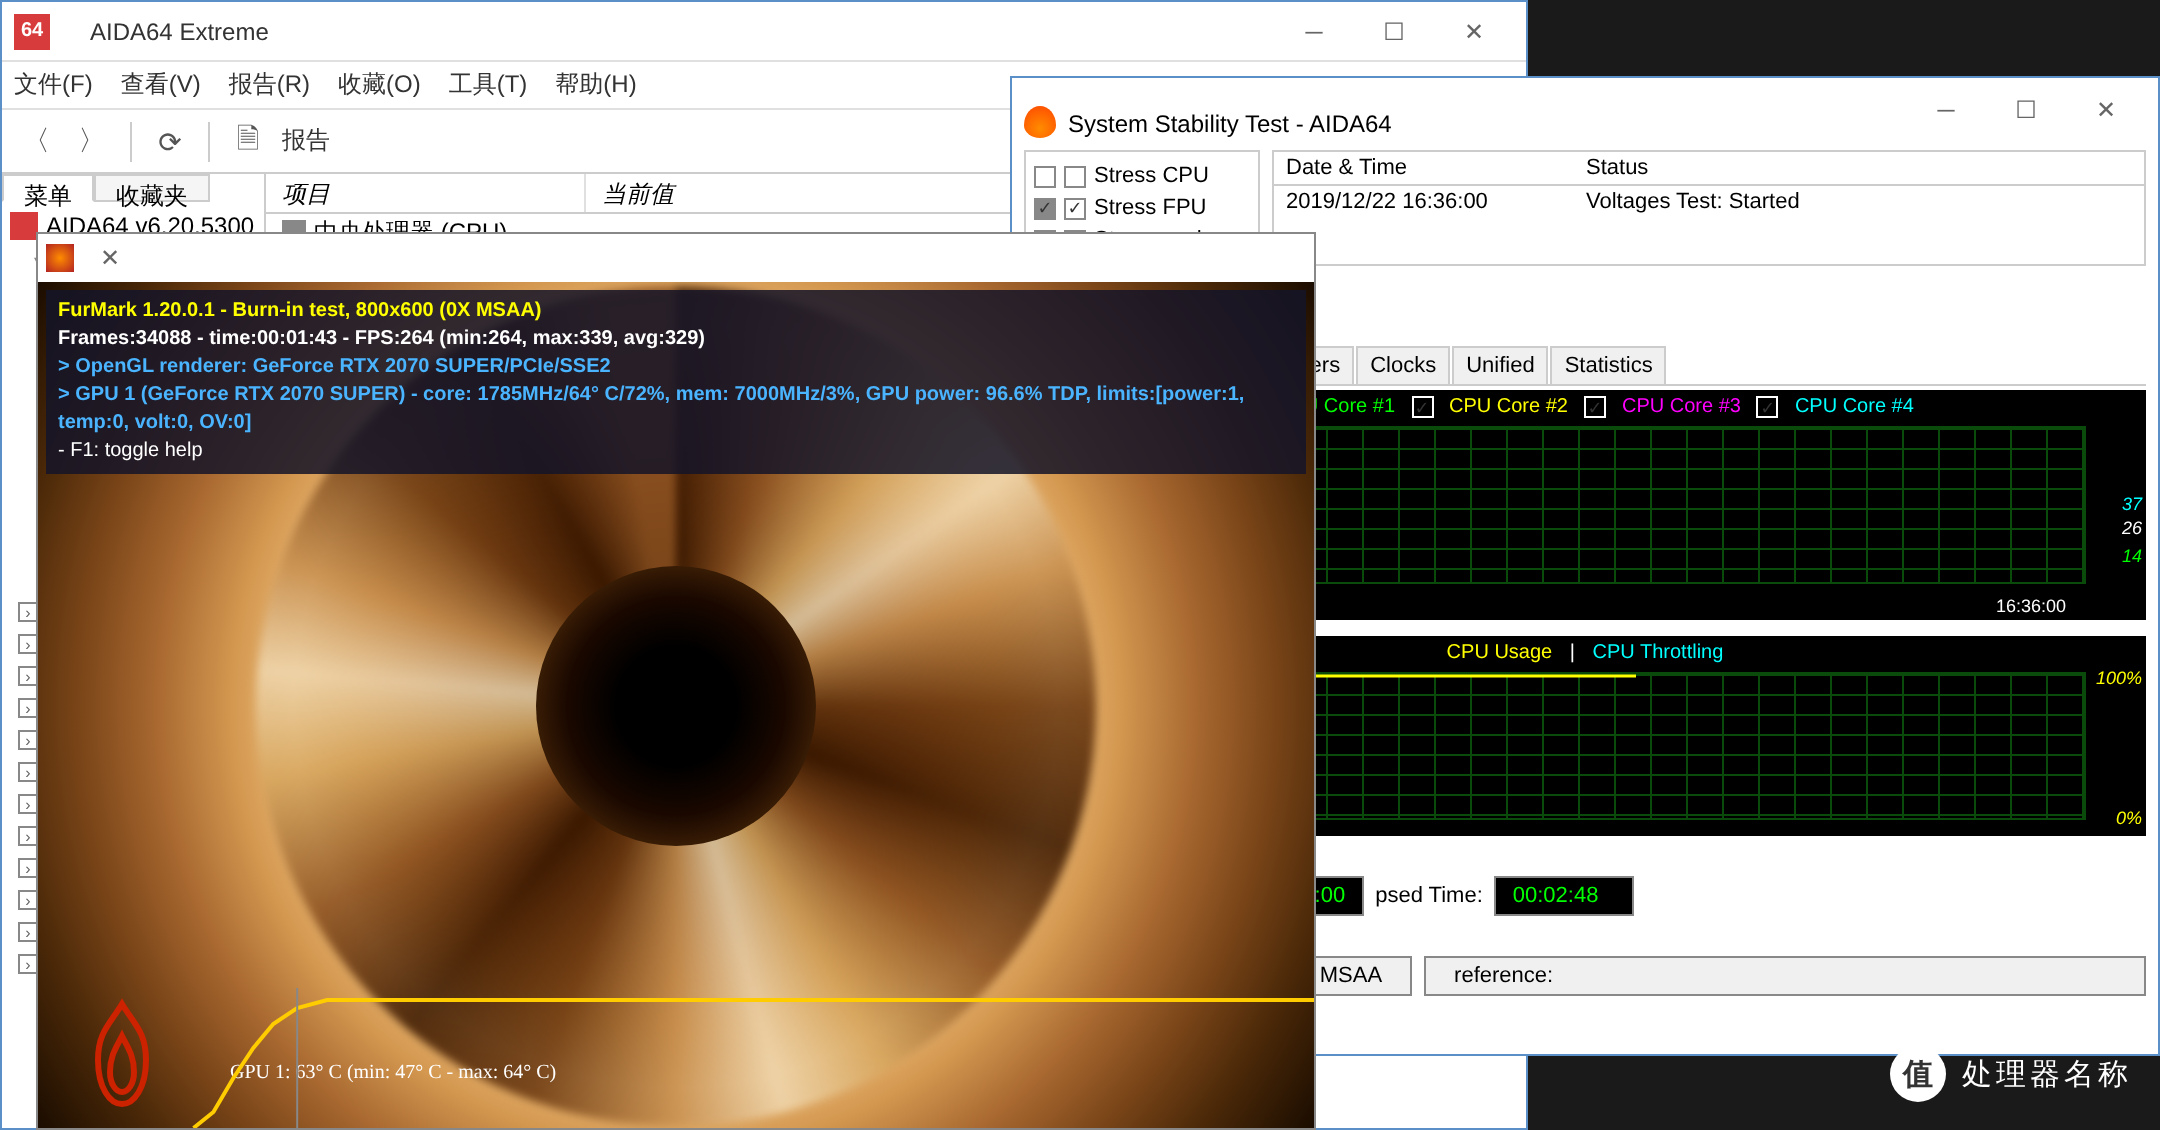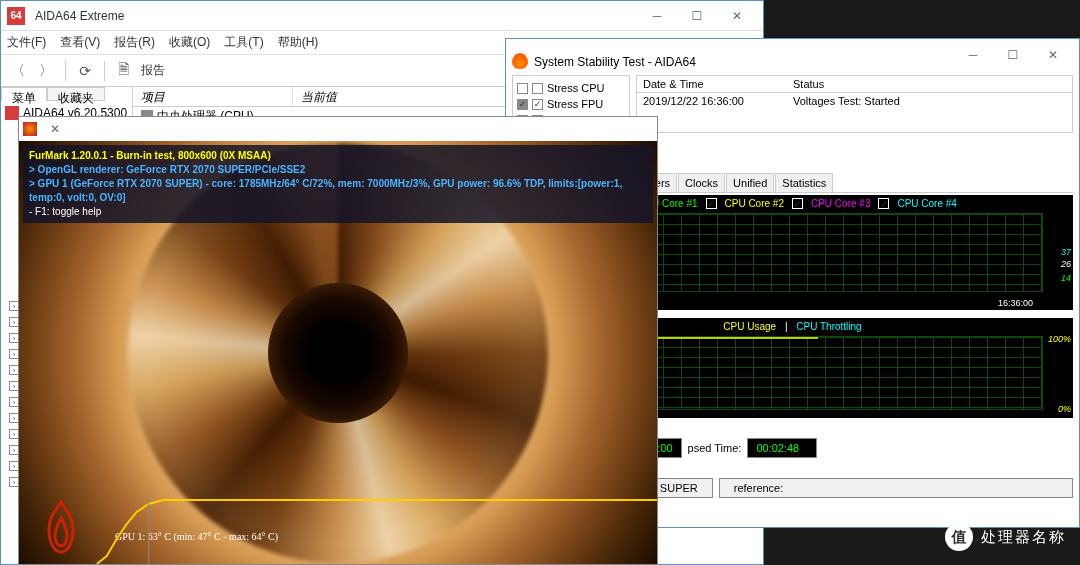--- a/index.html
+++ b/index.html
@@ -1,21 +1,21 @@
 <!DOCTYPE html>
 <html><head>
 <meta charset="utf-8">
 <style>
 * { margin: 0; padding: 0; box-sizing: border-box; font-family: "Microsoft YaHei", "Segoe UI", sans-serif; }
 body { width: 1080px; height: 565px; background: #1a1a1a; position: relative; overflow: hidden; }
 
 
 .aida-main { position: absolute; left: 0; top: 0; width: 764px; height: 565px; background: #fff; border: 1px solid #5a8fc8; }
 .aida-title { height: 30px; background: #fff; display: flex; align-items: center; padding: 0 6px; border-bottom: 1px solid #e0e0e0; }
-.aida-icon { width: 18px; height: 18px; background: #d83b3b; color: #fff; font-size: 10px; font-weight: bold; display: flex; align-items: center; justify-content: center; margin-right: 10px; }
+.aida-icon { width: 18px; height: 18px; background: #d83b3b; color: #fff; font-size: 10px; font-weight: bold; display: flex; align-items: center; justify-content: center; margin-right: 20px; }
 .aida-title-text { flex: 1; font-size: 12px; color: #333; }
 .win-btns { display: flex; }
 .win-btn { width: 40px; height: 28px; display: flex; align-items: center; justify-content: center; font-size: 12px; color: #666; }
 .aida-menu { height: 24px; display: flex; align-items: center; padding: 0 6px; font-size: 12px; color: #333; gap: 14px; border-bottom: 1px solid #e0e0e0; }
 .aida-tool { height: 32px; display: flex; align-items: center; padding: 0 6px; gap: 6px; border-bottom: 1px solid #ccc; }
 .tool-icn { width: 22px; height: 22px; display: flex; align-items: center; justify-content: center; font-size: 14px; color: #555; }
 .tool-sep { width: 1px; height: 20px; background: #ccc; margin: 0 2px; }
 .tool-lbl { font-size: 12px; color: #333; }
 .aida-body { display: flex; height: calc(100% - 86px); }
 .aida-side { width: 132px; border-right: 1px solid #ccc; }
@@ -272,36 +272,37 @@
     <div class="sst-btns">
       <span>t Started:</span>
       <span class="sst-fld">2019/12/22 16:36:00</span>
       <span>psed Time:</span>
       <span class="sst-fld" style="min-width:70px">00:02:48</span>
     </div>
     <div class="sst-btns">
       <div class="sst-btn">ar</div>
       <div class="sst-btn">Save</div>
       <div style="width:20px"></div>
-      <div class="sst-btn">SUPER</div>
+      <div class="sst-btn">MSAA</div>
       <div class="sst-btn" style="flex:1;text-align:left">reference:</div>
     </div>
   </div>
 </div>
 
 <div class="furmark">
   <div class="fm-title">
     <div class="fm-icn"></div>
     <div class="win-btn" style="width:28px;height:20px">✕</div>
   </div>
   <div class="fm-render">
     <div class="fm-swirl"></div>
     <div class="fm-center"></div>
     <div class="fm-hud">
       <div class="fm-l1">FurMark 1.20.0.1 - Burn-in test, 800x600 (0X MSAA)</div>
+      <div class="fm-l2">Frames:34088 - time:00:01:43 - FPS:264 (min:264, max:339, avg:329)</div>
       <div class="fm-l3">&gt; OpenGL renderer: GeForce RTX 2070 SUPER/PCIe/SSE2</div>
       <div class="fm-l4">&gt; GPU 1 (GeForce RTX 2070 SUPER) - core: 1785MHz/64° C/72%, mem: 7000MHz/3%, GPU power: 96.6% TDP, limits:[power:1, temp:0, volt:0, OV:0]</div>
       <div class="fm-l5">- F1: toggle help</div>
     </div>
     <div class="fm-flame">
       <svg viewBox="0 0 48 58">
           <path d="M24 4 C18 14 12 18 12 32 C12 46 18 54 24 54 C30 54 36 46 36 32 C36 18 30 14 24 4 Z M24 20 C21 26 18 30 18 38 C18 44 21 48 24 48 C27 48 30 44 30 38 C30 30 27 26 24 20 Z" fill="none" stroke="#cc2200" stroke-width="3"></path>
         </svg>
     </div>
     <div class="fm-temp">GPU 1: 63° C (min: 47° C - max: 64° C)</div>

